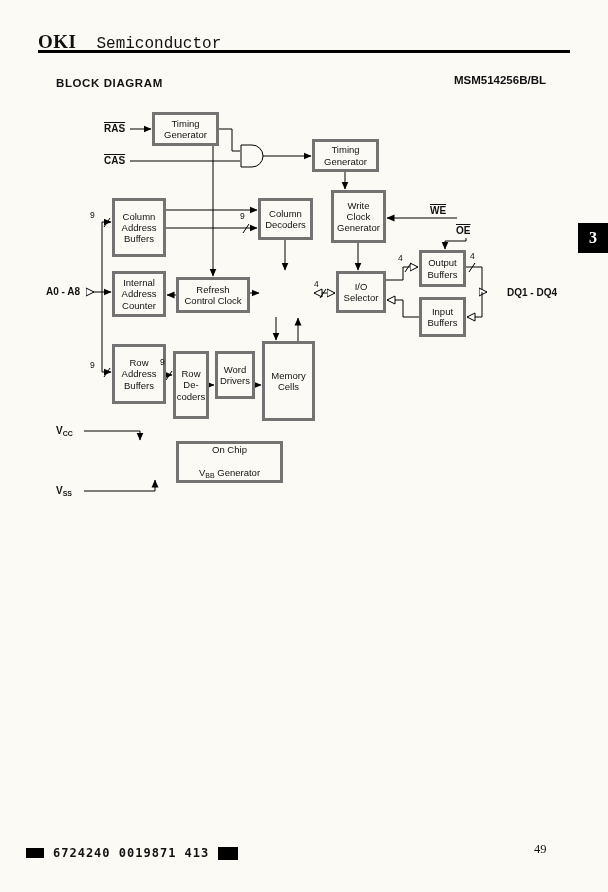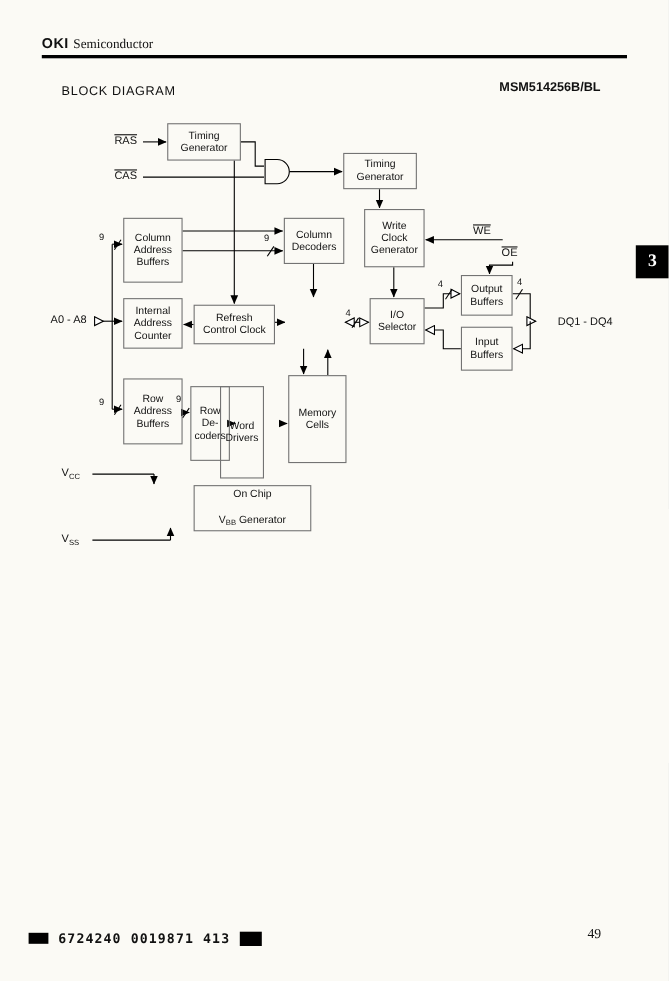--- a/index.html
+++ b/index.html
@@ -3,33 +3,33 @@
 <meta charset="utf-8">
 <style>
   * { margin:0; padding:0; box-sizing:border-box; }
   html,body { background:#e8e8e8; }
   .page {
     position:relative; width:608px; height:892px; background:#fbfaf5;
     font-family:"Liberation Sans", sans-serif; color:#111; overflow:hidden;
   }
   
   .header { position:absolute; left:38px; top:31px; width:532px; height:22px; }
-  .logo { font-family:Liberation Sans, sans-serif; font-weight:bold; font-size:13px; letter-spacing:0.5px; }
-  .logo-suffix { font-family:Liberation Serif, serif; font-size:12px; margin-left:4px; }
+  .logo { font-family:Liberation Serif, serif; font-weight:bold; font-size:19px; letter-spacing:0.5px; }
+  .logo-suffix { font-family:Liberation Mono, monospace; font-size:16px; margin-left:20px; }
   .part { position:absolute; right:24px; top:3px; font-weight:bold; font-size:11.5px;margin-top:40px; }
   .rule { position:absolute; left:0; top:19px; width:532px; height:3px; background:#000; }
-  .title { position:absolute; left:40px; top:77px; font-weight:normal; font-size:11.5px; letter-spacing:0.6px;padding-left:16px; }
+  .title { position:absolute; left:40px; top:77px; font-weight:bold; font-size:11.5px; letter-spacing:0.6px;padding-left:16px; }
   
   svg.wires { position:absolute; left:0; top:0; }
   .box {
-    position:absolute; border:1px solid #737373; background:transparent;
+    position:absolute; border:3px solid #737373; background:transparent;
     display:flex; align-items:center; justify-content:center; text-align:center;
     font-size:9.5px; line-height:1.18; white-space:pre-line;
   }
-  .sig { position:absolute; font-size:10px; line-height:12px; white-space:nowrap; }
+  .sig { position:absolute; font-size:10px; line-height:12px; white-space:nowrap;font-weight:bold; }
   .ov { text-decoration:overline; }
   .sub { font-size:7px; vertical-align:-2px; }
   .bw { position:absolute; font-size:8.5px; line-height:9px; }
   
   .tab { position:absolute; left:578px; top:223px; width:30px; height:30px; background:#000;
          color:#fff; display:flex; align-items:center; justify-content:center;
          font-family:"Liberation Serif", serif; font-weight:bold; font-size:16px; }
   .pageno { position:absolute; left:534px; top:842px; font-family:"Liberation Serif", serif; font-size:12.5px; }
   
   .footer { position:absolute; left:26px; top:846px; display:flex; align-items:center; gap:9px; }
@@ -129,21 +129,21 @@
   <div class="box" style="left:176px;top:277px;width:74px;height:36px">Refresh
 Control Clock</div>
   <div class="box" style="left:336px;top:271px;width:50px;height:42px">I/O
 Selector</div>
   <div class="box" style="left:112px;top:344px;width:54px;height:60px">Row
 Address
 Buffers</div>
   <div class="box" style="left:173px;top:351px;width:36px;height:68px">Row
 De-
 coders</div>
-  <div class="box" style="left:200px;top:351px;width:40px;height:84px">Word
+  <div class="box" style="left:215px;top:351px;width:40px;height:48px">Word
 Drivers</div>
   <div class="box" style="left:262px;top:341px;width:53px;height:80px">Memory
 Cells</div>
 
   <div class="box" style="left:176px;top:441px;width:107px;height:42px">
     <div>
       <div>On Chip</div>
       <div><span>V</span><span class="sub">BB</span> <span>Generator</span></div>
     </div>
   </div>

